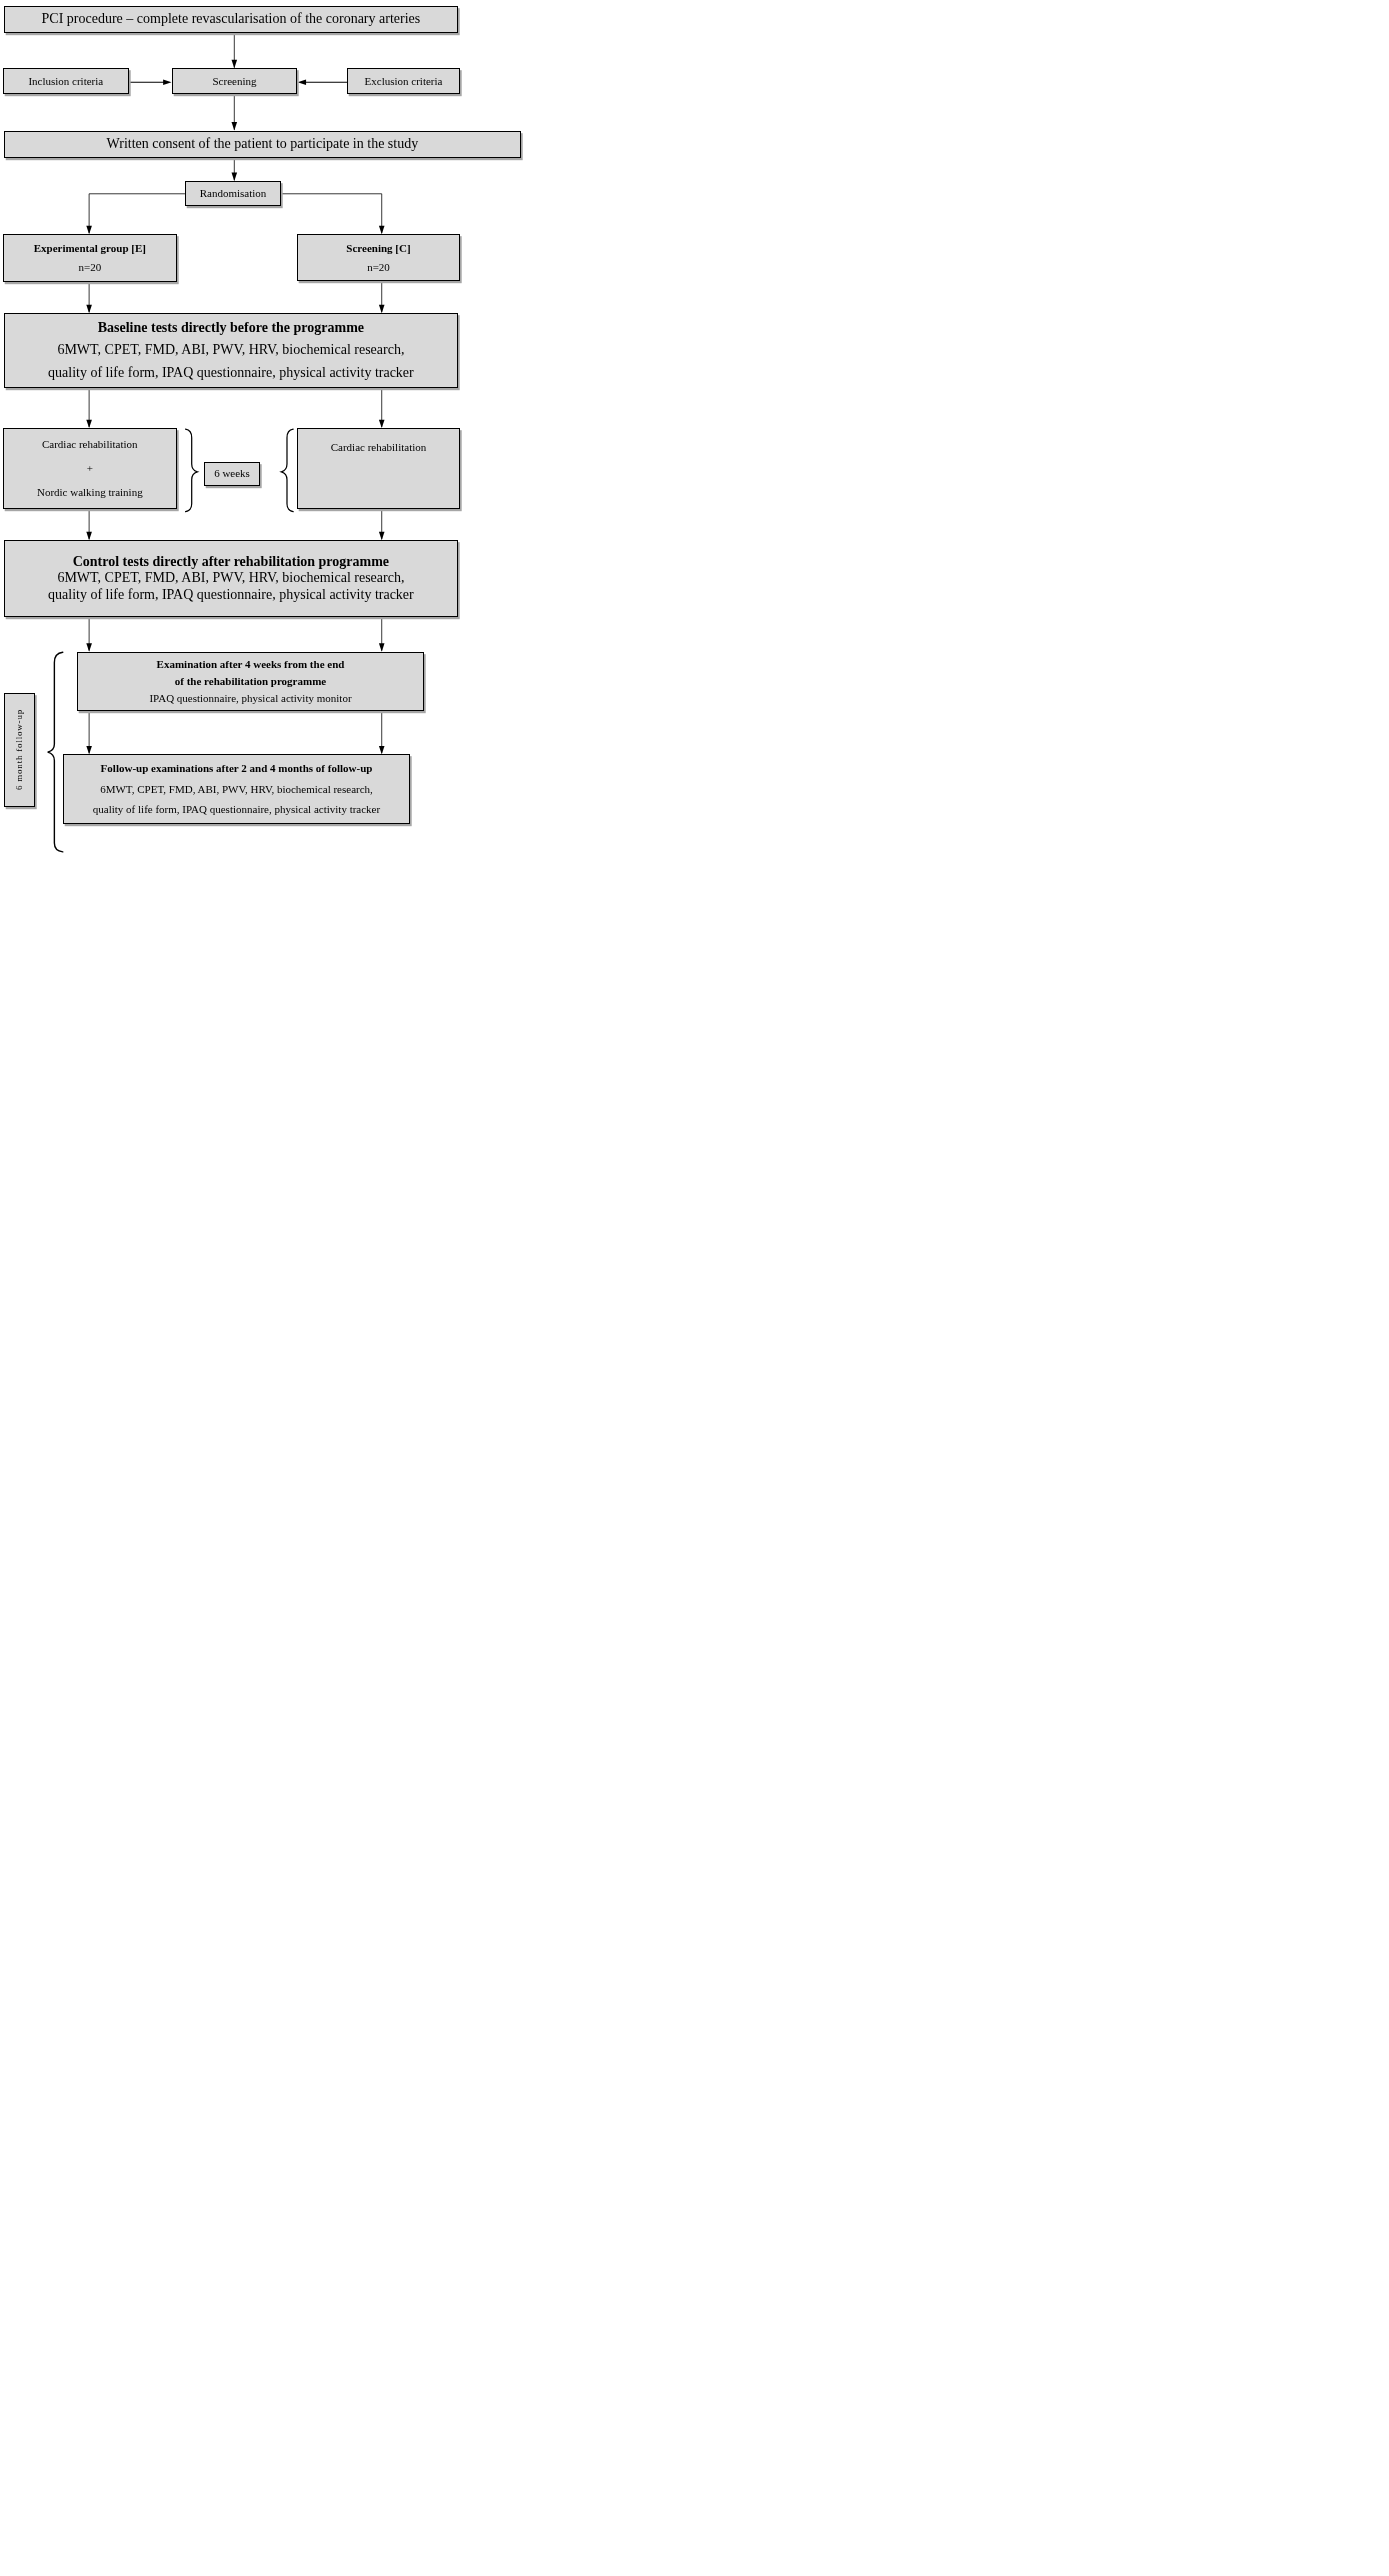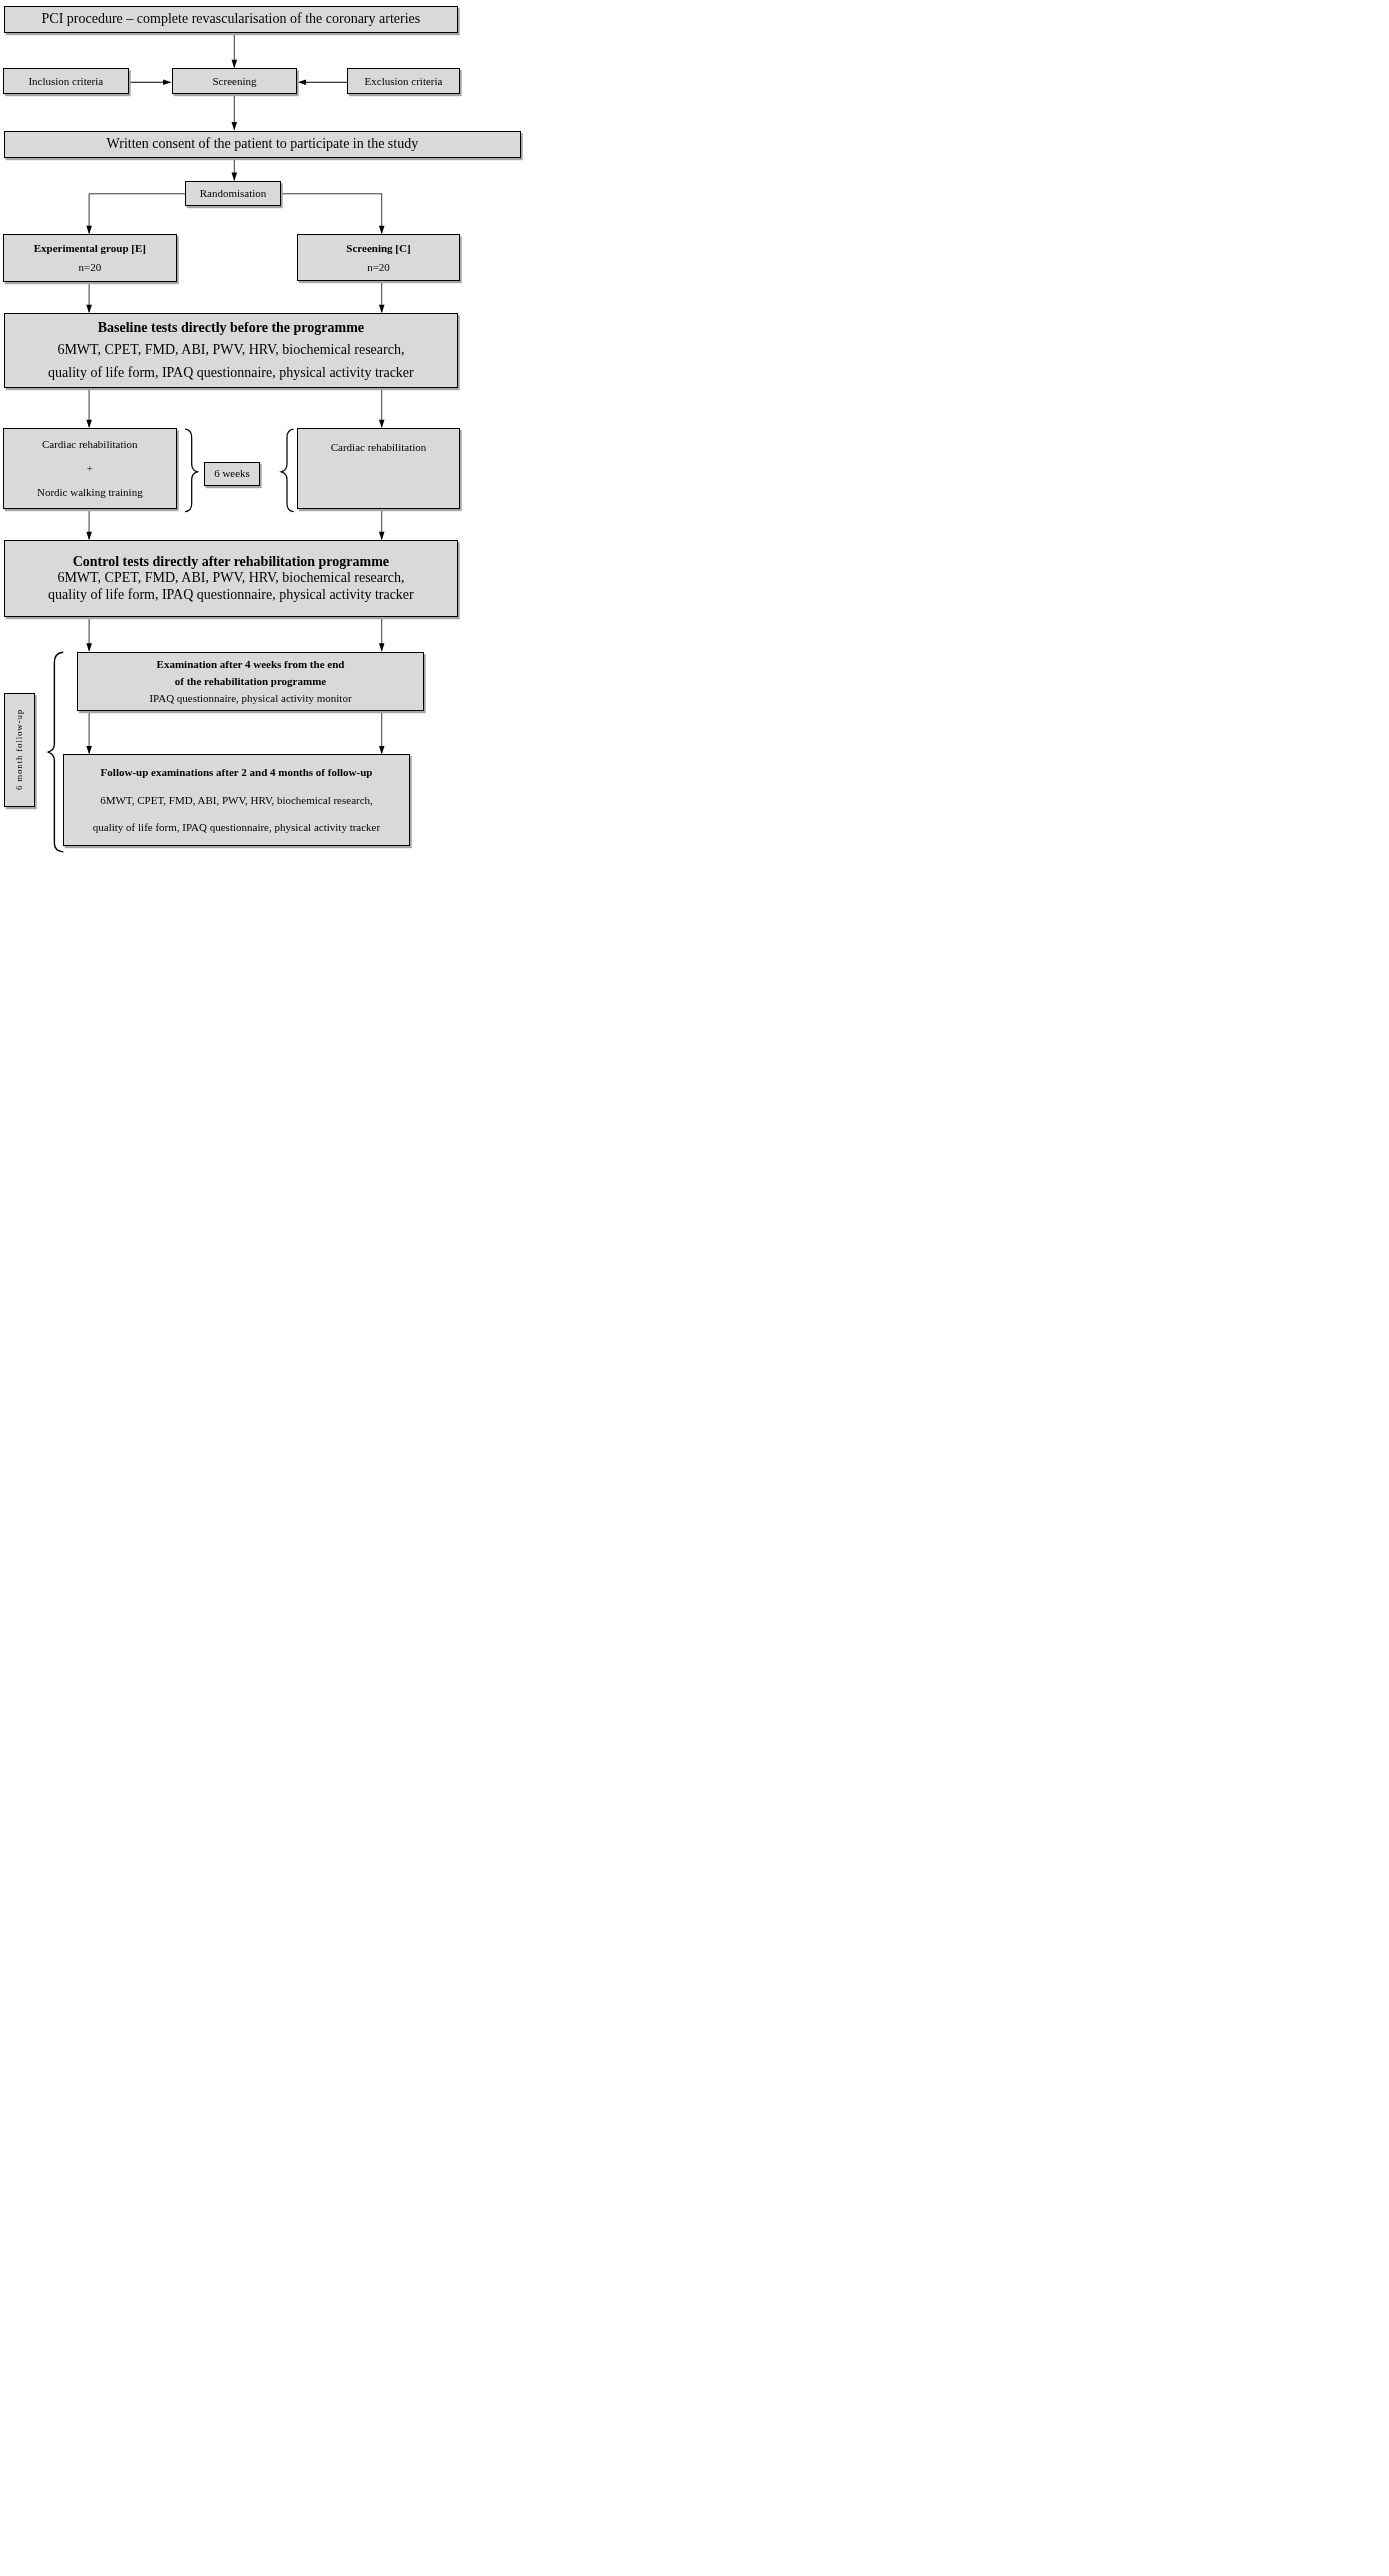--- a/index.html
+++ b/index.html
@@ -147,21 +147,21 @@
     <span>6MWT, CPET, FMD, ABI, PWV, HRV, biochemical research,</span>
     <span>quality of life form, IPAQ questionnaire, physical activity tracker</span>
   </div>
 
   <div class="box box--multi" style="left:63px;top:652px;width:347px;height:59px;margin-left:14px;">
     <span class="bold">Examination after 4 weeks from the end</span>
     <span class="bold">of the rehabilitation programme</span>
     <span>IPAQ questionnaire, physical activity monitor</span>
   </div>
 
-  <div class="box box--multi" style="left:63px;top:754px;width:347px;height:92px;">
+  <div class="box box--multi" style="left:63px;top:754px;width:347px;height:70px;">
     <span class="bold">Follow-up examinations after 2 and 4 months of follow-up</span>
     <span>6MWT, CPET, FMD, ABI, PWV, HRV, biochemical research,</span>
     <span>quality of life form, IPAQ questionnaire, physical activity tracker</span>
   </div>
 
   <div class="vlabel" style="left:3.9px;top:693px;width:31px;height:114px;">
     <span>6 month follow-up</span>
   </div>
 
 </div>

